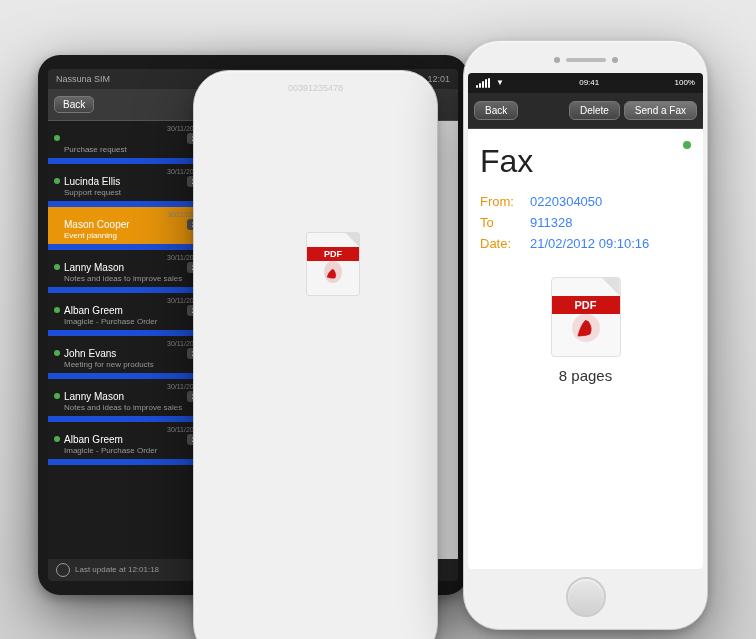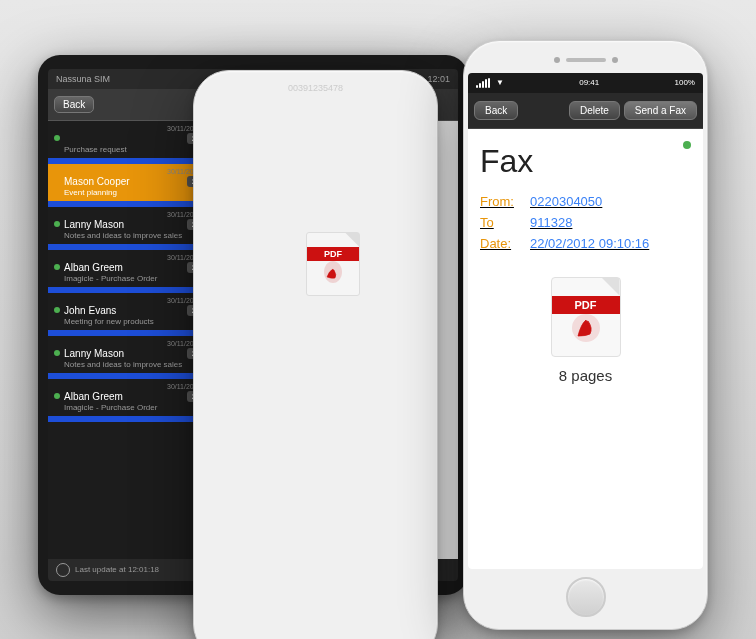--- a/index.html
+++ b/index.html
@@ -401,21 +401,20 @@
       font-size: 32px;
       font-weight: 300;
       color: #222;
       margin-bottom: 14px;
     }
 
     .fax-detail-row {
       display: flex;
       align-items: center;
       margin-bottom: 6px;
-      text-decoration: underline;
     }
 
     .fax-detail-key {
       font-size: 13px;
       color: #e8950a;
       width: 50px;
       font-weight: 500;
     }
 
     .fax-detail-value {
@@ -540,20 +539,29 @@
 
         <div class="tablet-sidebar" id="tablet-sidebar">
         <div class="list-item">
       <div class="list-item-date">30/11/2011</div>
       <div class="list-item-row">
         <div class="list-item-dot"></div>
         <span class="list-item-name phone">00391235478</span>
         <span class="list-item-badge">2</span>
       </div>
       <div class="list-item-sub">Purchase request</div>
+    </div>
+            <div class="list-item">
+      <div class="list-item-date">30/11/2011</div>
+      <div class="list-item-row">
+        <div class="list-item-dot"></div>
+        <span class="list-item-name">Lucinda Ellis</span>
+        <span class="list-item-badge">2</span>
+      </div>
+      <div class="list-item-sub">Support request</div>
     </div>
             <div class="list-item active">
       <div class="list-item-date">30/11/2011</div>
       <div class="list-item-row">
         <div style="width:10px"></div>
         <span class="list-item-name">Mason Cooper</span>
         <span class="list-item-badge">2</span>
       </div>
       <div class="list-item-sub">Event planning</div>
     </div>
@@ -678,21 +686,21 @@
           <div class="fax-detail-row">
             <span class="fax-detail-key">From:</span>
             <span class="fax-detail-value">0220304050</span>
           </div>
           <div class="fax-detail-row">
             <span class="fax-detail-key">To</span>
             <span class="fax-detail-value">911328</span>
           </div>
           <div class="fax-detail-row">
             <span class="fax-detail-key">Date:</span>
-            <span class="fax-detail-value">22/02/2012 09:10:16</span>
+            <span class="fax-detail-value">21/02/2012 09:10:16</span>
           </div>
 
           <div class="phone-pdf-wrapper">
             <div class="phone-pdf-icon">
               <div class="phone-pdf-body">
                 <div class="phone-pdf-badge">PDF</div>
                 <div class="phone-pdf-acrobat">
                   <svg width="44" height="44" viewBox="0 0 44 44">
                     <circle cx="22" cy="30" r="14" fill="#cc1111" opacity="0.12"></circle>
                     <path d="M14 38 Q17 26 22 22 Q25 28 21 31 Q18 25 24 23 Q29 30 26 36 Q22 38 14 38Z" fill="#cc1111" stroke="#cc1111" stroke-width="0.8"></path>

